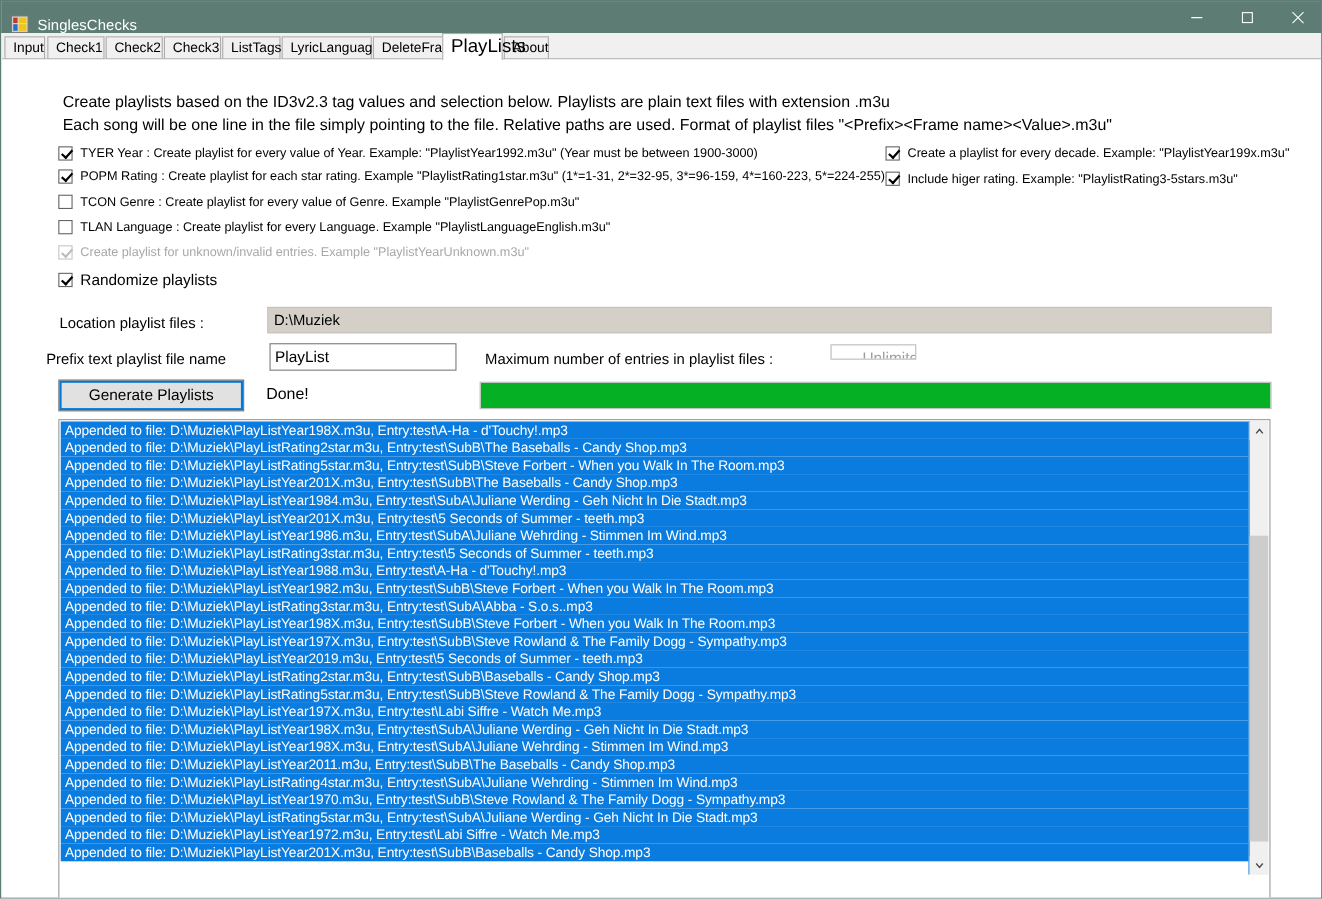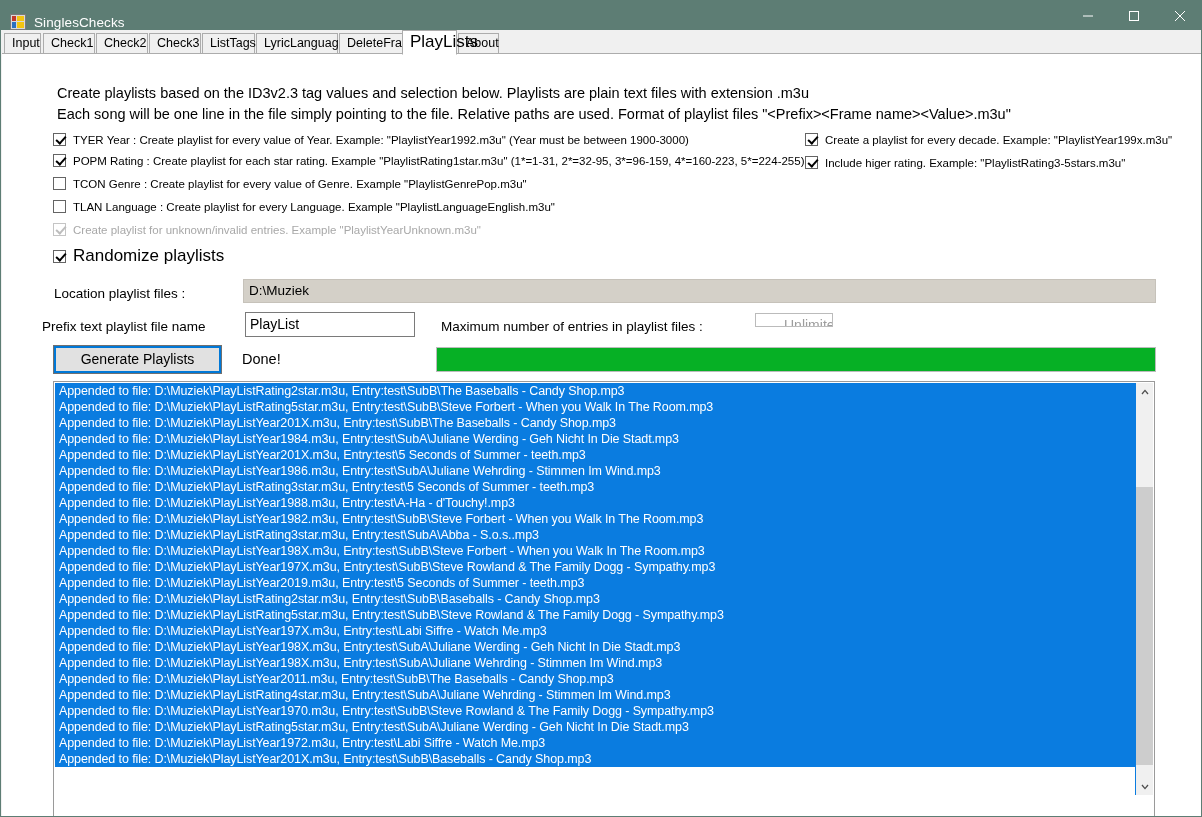--- a/index.html
+++ b/index.html
@@ -139,21 +139,21 @@
     position: absolute;
     left: 4px; top: 0px;
     width: 4px; height: 8px;
     border: solid #000;
     border-width: 0 2px 2px 0;
     transform: rotate(42deg);
   }
   .cbox.checked.disabled::after { border-color: #bdbdbd; }
   .cblabel { font-size: 11.5px; color: #000; }
   .cblabel.disabled { color: #a8a8a8; }
-  .cblabel.big { font-size: 17px; }
+  .cblabel.big { font-size: 14px; }
 
   
   .flabel {
     position: absolute;
     font-size: 13.5px;
     color: #000;
     white-space: nowrap;
   }
   .ro-field {
     position: absolute;
@@ -365,20 +365,21 @@
 
     <div id="generate-button" style="left:52px; top:292px; width:167px; height:27px;">Generate Playlists</div>
     <div id="status-text" style="left:240px; top:297px;">Done!</div>
 
     <div id="progress-outer" style="left:434px; top:293px; width:720px; height:25px;">
       <div id="progress-fill" style="width: 100%;"></div>
     </div>
 
     <div id="log-box" style="left:51px; top:327px; width:1102px; height:472px;">
       <div id="log-items">
+          <div class="log-row">Appended to file: D:\Muziek\PlayListYear198X.m3u, Entry:test\A-Ha - d'Touchy!.mp3</div>
           <div class="log-row">Appended to file: D:\Muziek\PlayListRating2star.m3u, Entry:test\SubB\The Baseballs - Candy Shop.mp3</div>
           <div class="log-row">Appended to file: D:\Muziek\PlayListRating5star.m3u, Entry:test\SubB\Steve Forbert - When you Walk In The Room.mp3</div>
           <div class="log-row">Appended to file: D:\Muziek\PlayListYear201X.m3u, Entry:test\SubB\The Baseballs - Candy Shop.mp3</div>
           <div class="log-row">Appended to file: D:\Muziek\PlayListYear1984.m3u, Entry:test\SubA\Juliane Werding - Geh Nicht In Die Stadt.mp3</div>
           <div class="log-row">Appended to file: D:\Muziek\PlayListYear201X.m3u, Entry:test\5 Seconds of Summer - teeth.mp3</div>
           <div class="log-row">Appended to file: D:\Muziek\PlayListYear1986.m3u, Entry:test\SubA\Juliane Wehrding - Stimmen Im Wind.mp3</div>
           <div class="log-row">Appended to file: D:\Muziek\PlayListRating3star.m3u, Entry:test\5 Seconds of Summer - teeth.mp3</div>
           <div class="log-row">Appended to file: D:\Muziek\PlayListYear1988.m3u, Entry:test\A-Ha - d'Touchy!.mp3</div>
           <div class="log-row">Appended to file: D:\Muziek\PlayListYear1982.m3u, Entry:test\SubB\Steve Forbert - When you Walk In The Room.mp3</div>
           <div class="log-row">Appended to file: D:\Muziek\PlayListRating3star.m3u, Entry:test\SubA\Abba - S.o.s..mp3</div>

